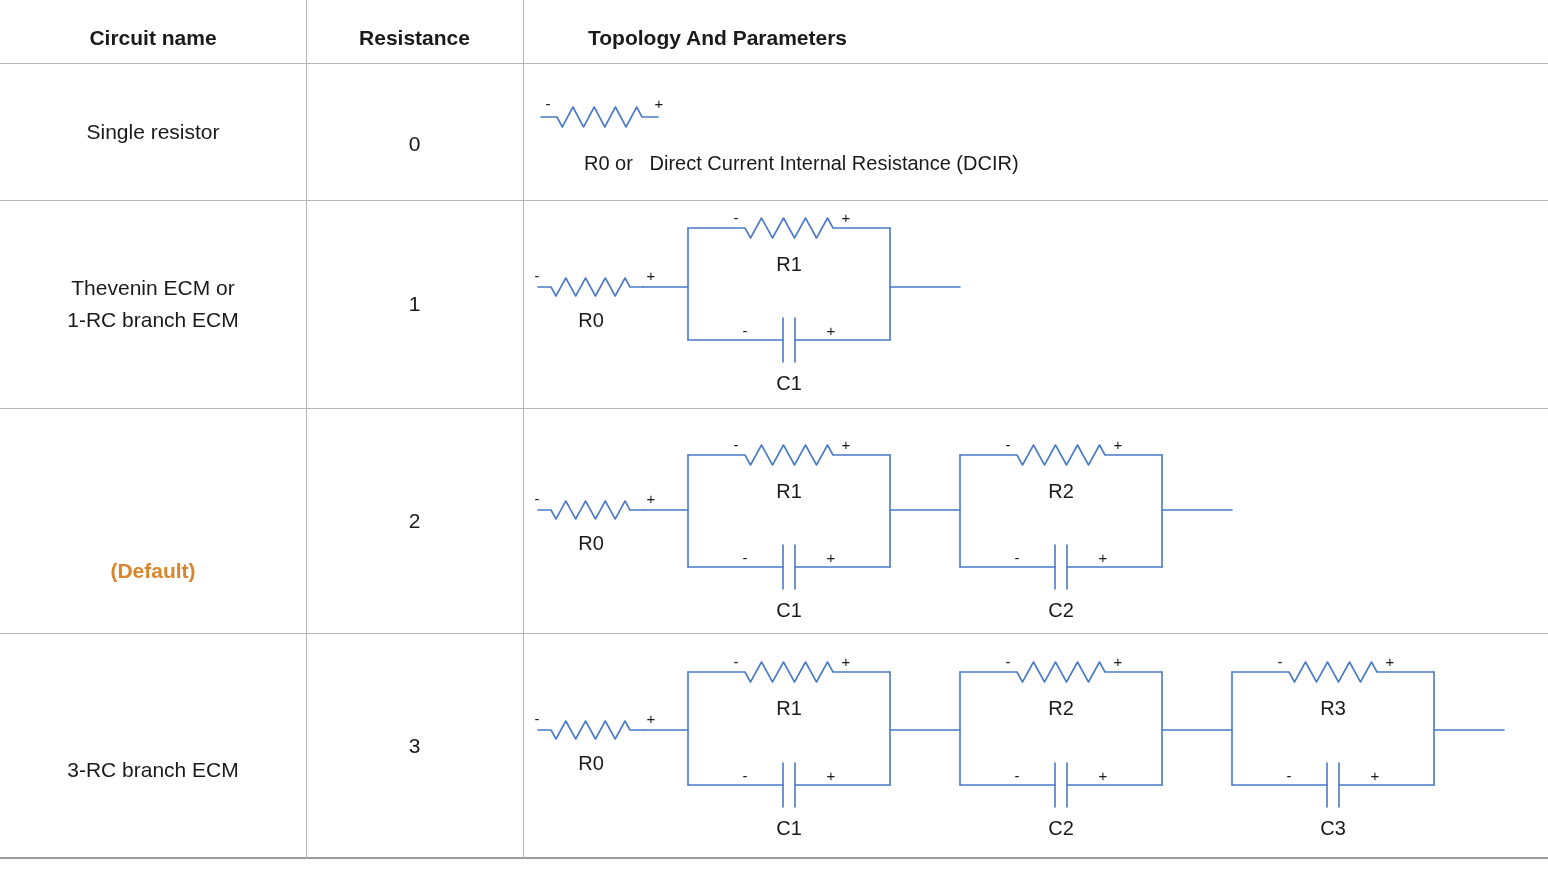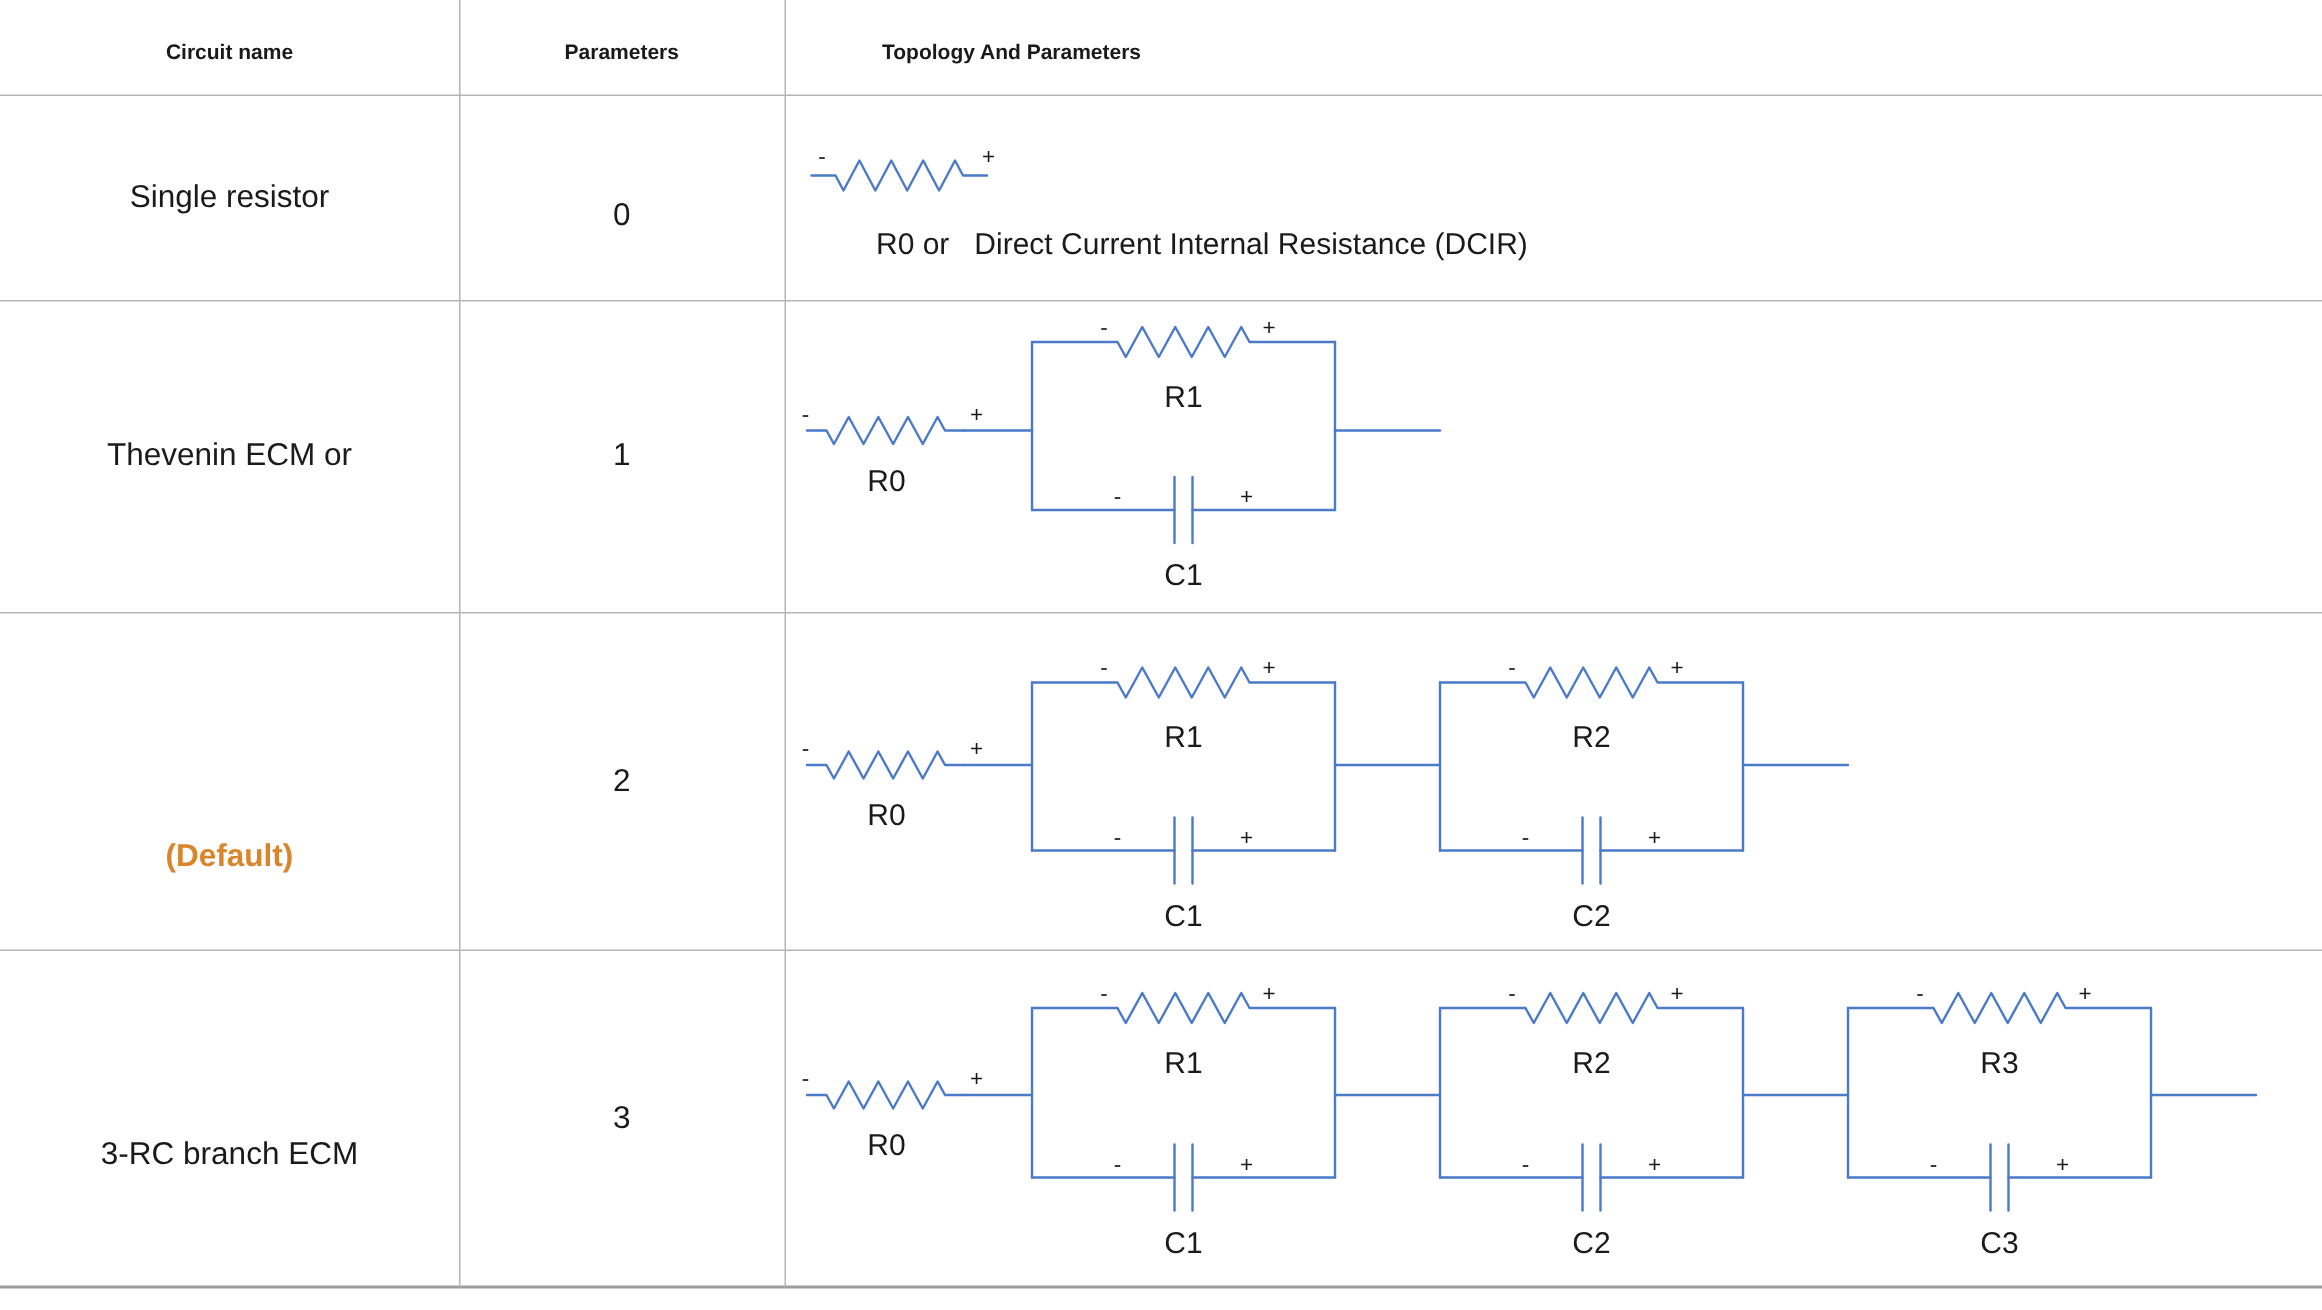--- a/index.html
+++ b/index.html
@@ -3,21 +3,21 @@
 <meta charset="utf-8">
 <style>
   html,body{margin:0;padding:0;background:#ffffff;}
   body{
     width:1548px;height:873px;position:relative;overflow:hidden;
     font-family:"Liberation Sans",sans-serif;color:var(--text,#1a1a1a);
   }
   .hline{position:absolute;left:0;width:1548px;height:1px;background:var(--grid,#b5b5b5);}
   .hline.bottom{height:2px;background:#9c9c9c;}
   .vline{position:absolute;top:0;height:858px;width:1px;background:var(--grid,#b5b5b5);}
-  .hcell{position:absolute;top:26px;font-weight:bold;font-size:14px;white-space:nowrap;}
+  .hcell{position:absolute;top:26px;font-weight:bold;font-size:21px;white-space:nowrap;}
   .hcell.c1{left:0;width:306px;text-align:center;}
   .hcell.c2{left:306px;width:217px;text-align:center;}
   .hcell.c3{left:588px;}
   .namecell{
     position:absolute;left:0;width:306px;display:flex;flex-direction:column;
     justify-content:center;align-items:center;font-size:21px;line-height:32px;text-align:center;
   }
   .badge{color:var(--accent,#d9852b);font-weight:bold;margin-top:29px;}
   .numcell{
     position:absolute;left:306px;width:217px;display:flex;
@@ -34,28 +34,29 @@
 
 <div class="hline" style="top:63px"></div>
 <div class="hline" style="top:200px"></div>
 <div class="hline" style="top:408px"></div>
 <div class="hline" style="top:633px"></div>
 <div class="hline bottom" style="top:857px"></div>
 <div class="vline" style="left:306px"></div>
 <div class="vline" style="left:523px"></div>
 
 <div class="hcell c1">Circuit name</div>
-<div class="hcell c2">Parameters</div>
+<div class="hcell c2">Resistance</div>
 <div class="hcell c3">Topology And Parameters</div>
 
 <div class="namecell" style="top:63px;height:137px;">
   <div>Single resistor</div>
 </div>
 <div class="namecell" style="top:200px;height:208px">
   <div>Thevenin ECM or</div>
+  <div>1-RC branch ECM</div>
 </div>
 <div class="namecell" style="top:408px;height:225px;padding-top:36px">
   <div class="badge">(Default)</div>
 </div>
 <div class="namecell" style="top:633px;height:274px">
   <div>3-RC branch ECM</div>
 </div>
 
 <div class="numcell" style="top:63px;height:137px;padding-top:12px">0</div>
 <div class="numcell" style="top:200px;height:208px">1</div>

